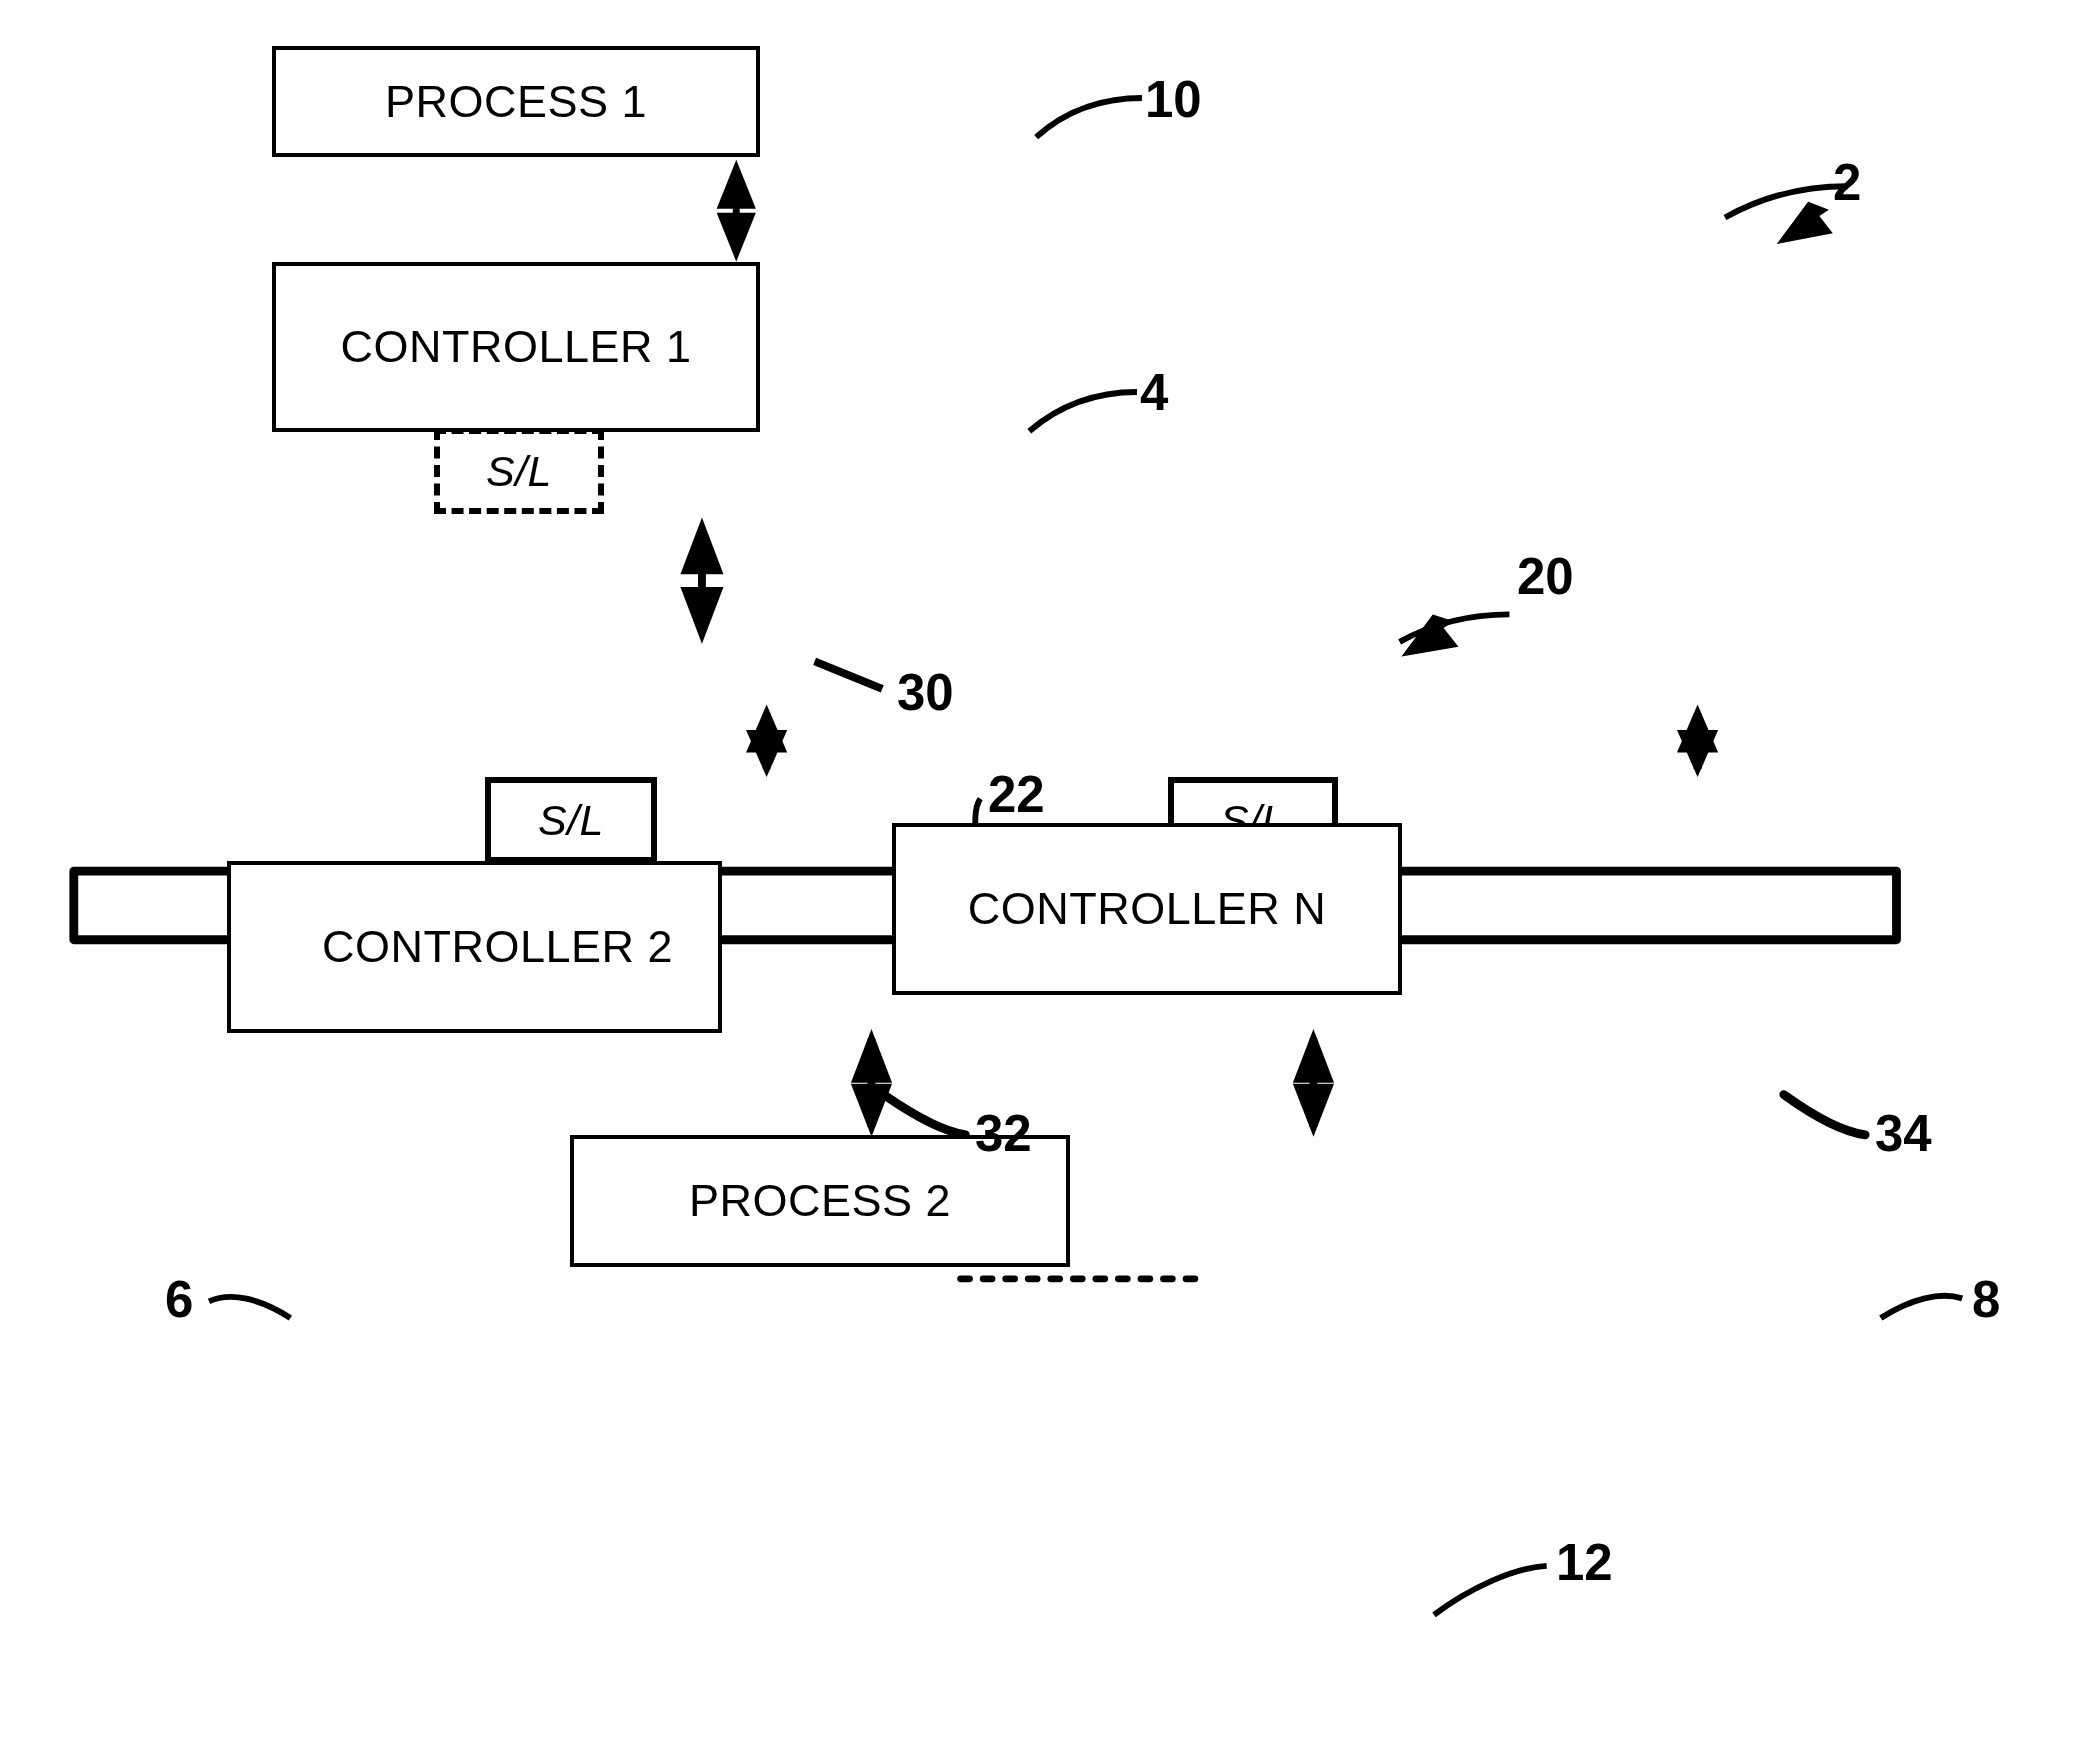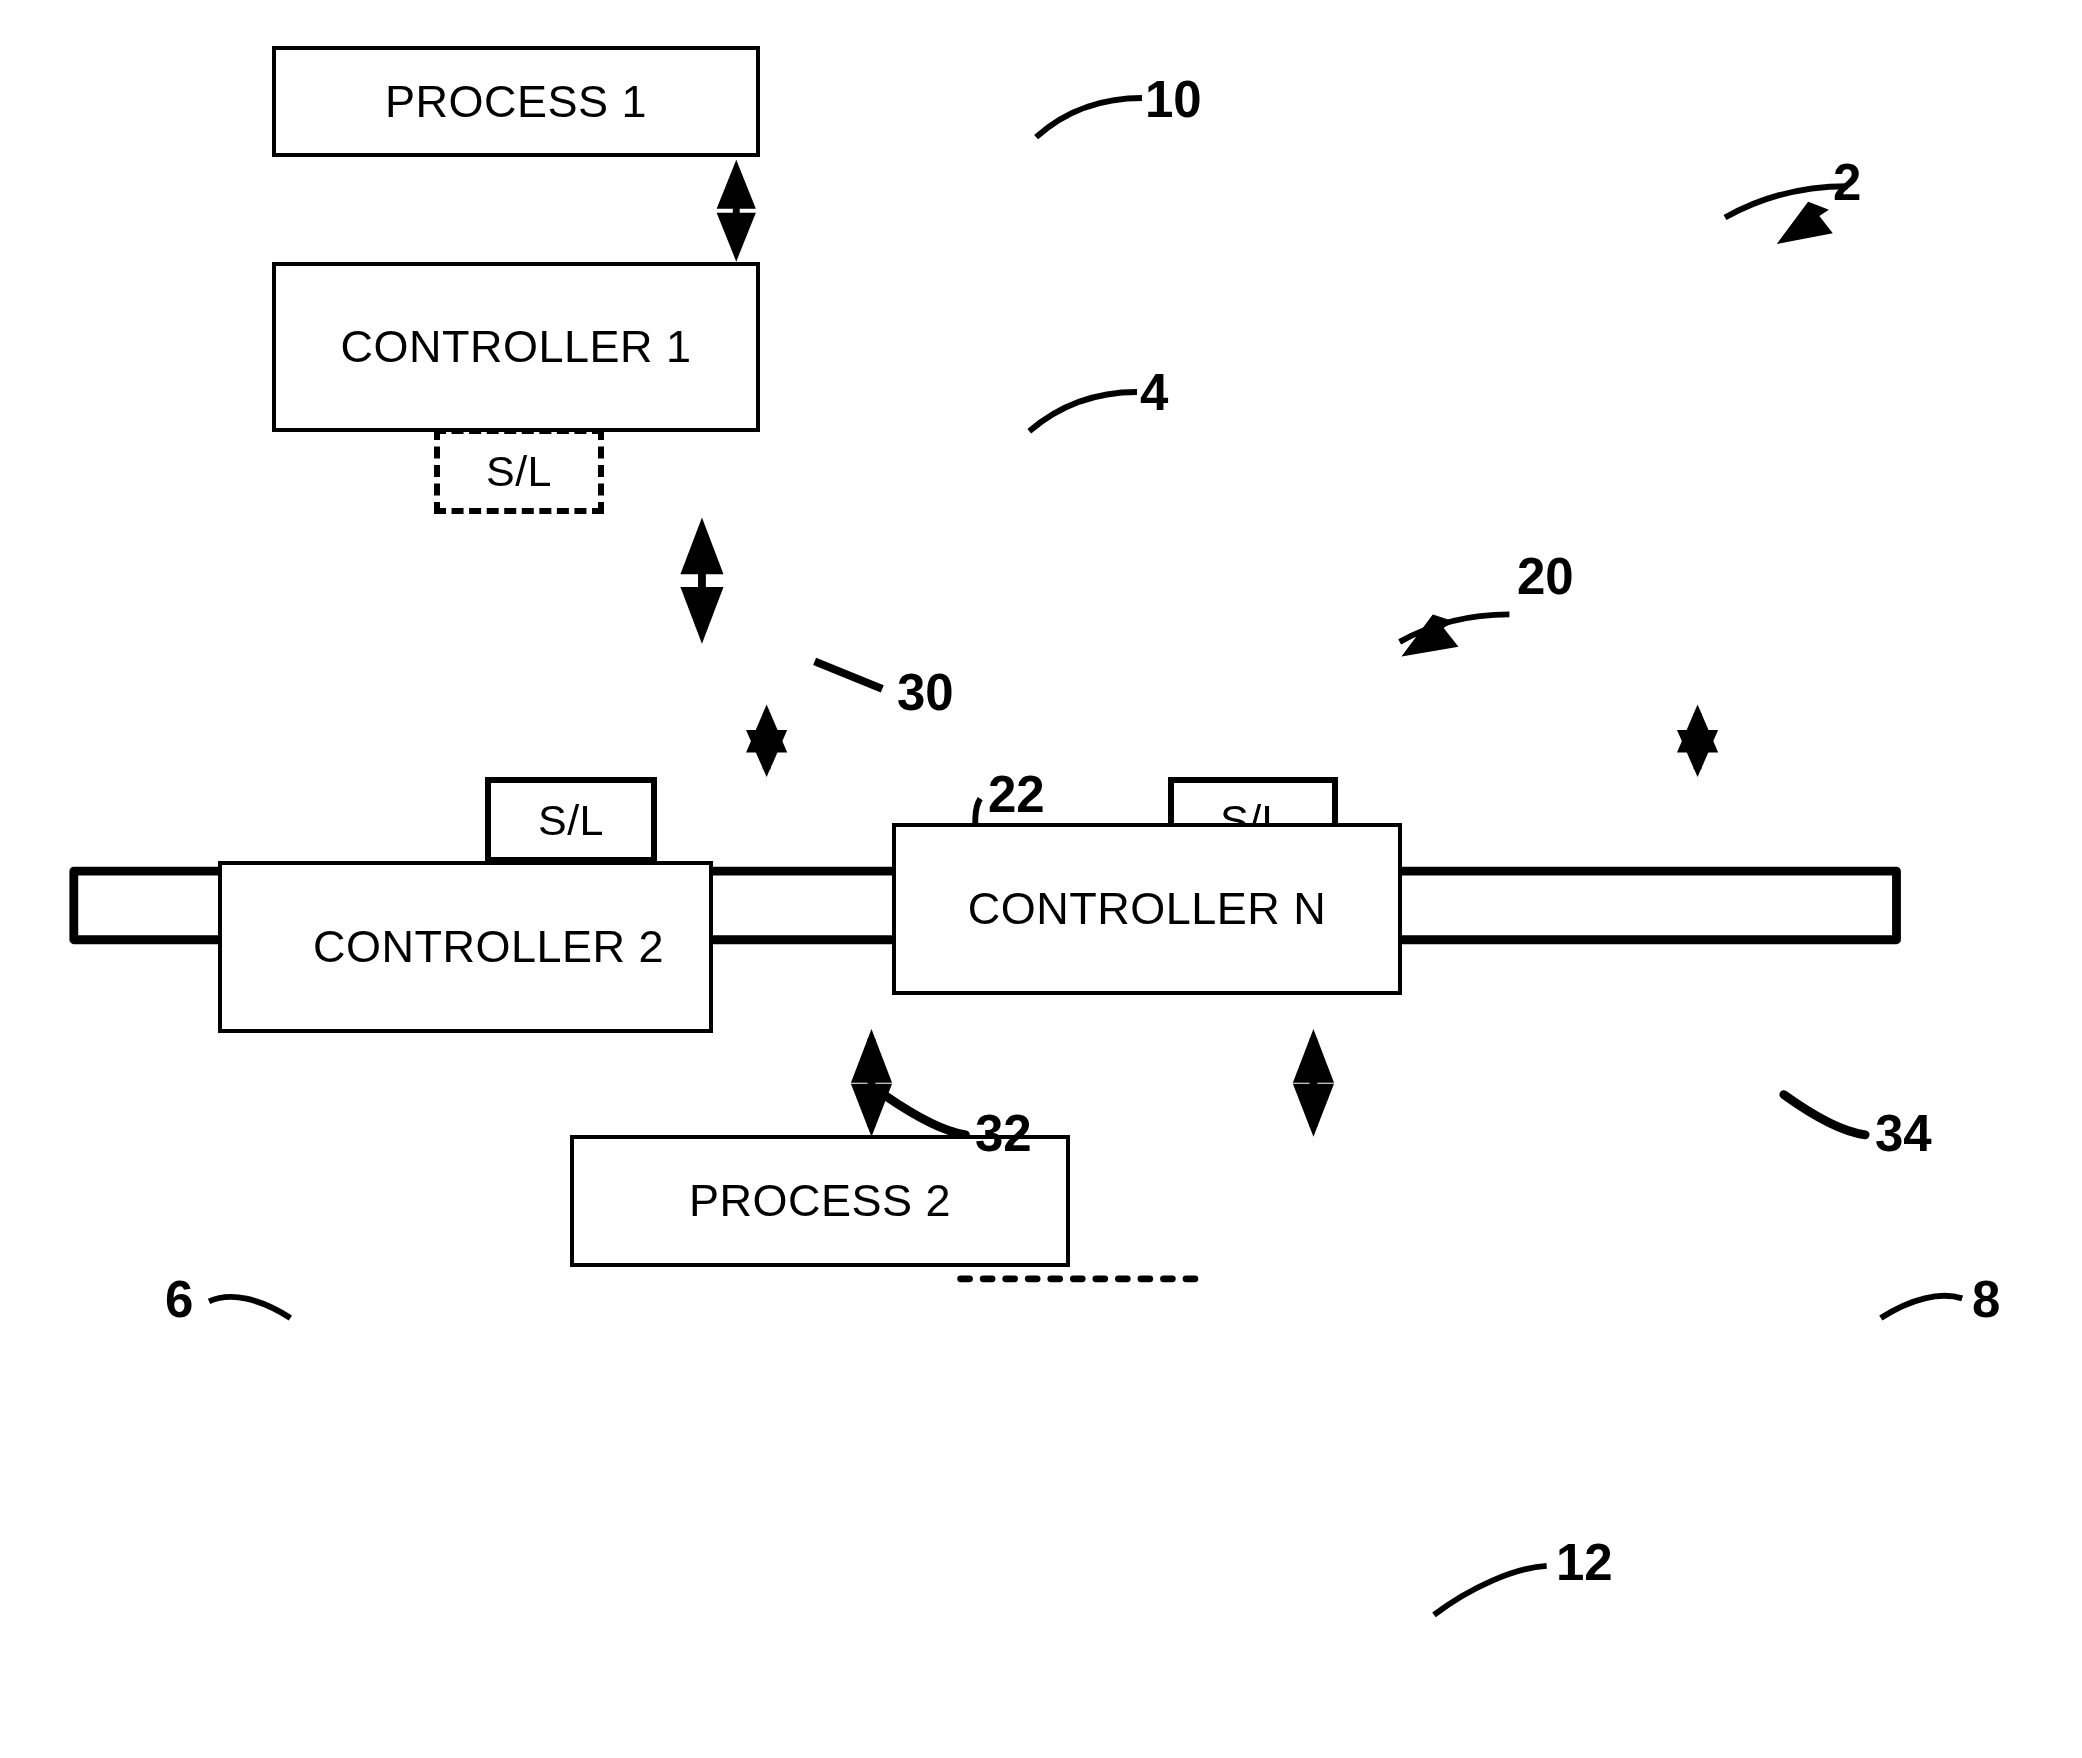--- a/index.html
+++ b/index.html
@@ -46,20 +46,21 @@
   .box-label {
     font-size: 45px;
     letter-spacing: 0.5px;
     white-space: nowrap;
     font-weight: 400;
   }
   .sl-label {
     font-size: 43px;
     letter-spacing: 0.5px;
     white-space: nowrap;
+    font-style: italic;
   }
   .net-label {
     font-size: 45px;
     letter-spacing: 1.5px;
     white-space: nowrap;
   }
   .ref {
     position: absolute;
     font-size: 51px;
     font-weight: bold;
@@ -75,21 +76,21 @@
   
   #netleft {
     position: absolute;
     left: 54px; top: 644px; width: 823px; height: 61px;
   }
   
   #sl32 { left: 485px; top: 777px; width: 172px; height: 86px; }
   
   #sl34 { left: 1168px; top: 777px; width: 170px; height: 86px; }
   
-  #controller2 { left: 218px; top: 861px; width: 495px; height: 172px; padding-left: 46px; }
+  #controller2 { left: 227px; top: 861px; width: 495px; height: 172px; padding-left: 46px; }
   
   #controllerN { left: 892px; top: 823px; width: 510px; height: 172px; }
   
   #process2 { left: 562px; top: 1135px; width: 500px; height: 132px; margin-left: 8px; }
 </style>
 </head>
 <body>
 
 <div id="canvas">
 

